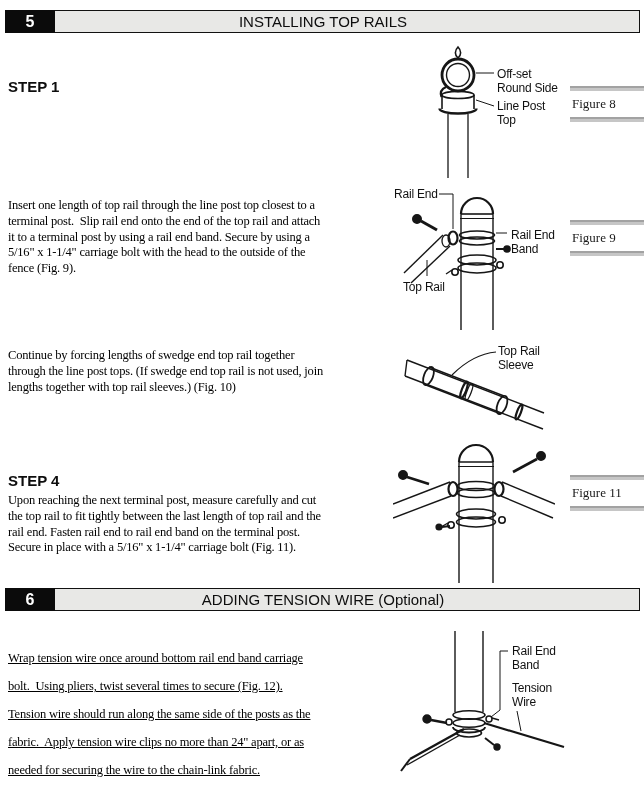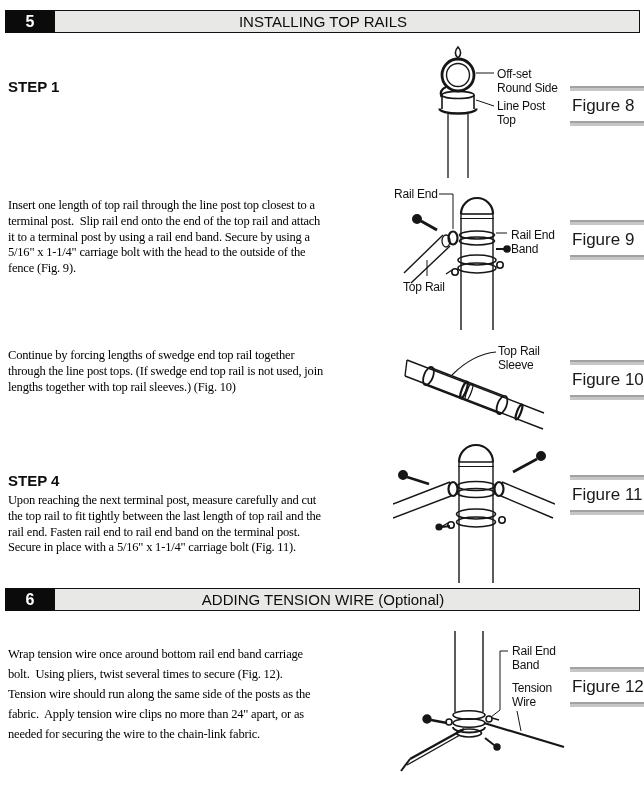--- a/index.html
+++ b/index.html
@@ -12,25 +12,25 @@
           display:flex;align-items:center;justify-content:center;}
   .sectitle{flex:1;height:21px;background:#e8e8e6;border:1px solid #111;border-left:none;
             display:flex;align-items:center;justify-content:center;padding-right:48px;
             font-family:"Liberation Sans",sans-serif;font-weight:normal;font-size:15px;color:#0d0d0d;}
   
   .step{position:absolute;left:8px;width:392px;}
   .step h2{margin:6px 0 4px 0;font-family:"Liberation Sans",sans-serif;font-weight:bold;
            font-size:15px;color:#0d0d0d;}
   .body-text{margin:0;font-size:12.5px;line-height:15.8px;letter-spacing:-0.2px;
              white-space:pre;color:#000;}
-  .para6 .body-text{line-height:20px;}
+  .para6 .body-text{line-height:28px;text-decoration:underline;}
   
   .figcap{position:absolute;left:570px;width:74px;}
   .figcap .rule{height:3px;background:#c6c6c6;border-top:2px solid #a2a2a2;}
-  .figcap .cap{font-family:Liberation Sans, sans-serif;font-size:17px;color:#1a1a1a;
+  .figcap .cap{font-family:Liberation Serif, serif;font-size:13px;color:#1a1a1a;
                margin:5px 0 5px 2px;}
   
   .fig{position:absolute;}
   .fig text{font-family:"Liberation Sans",sans-serif;font-size:12px;fill:#111;
             letter-spacing:-0.2px;}
   .ink{stroke:#161616;fill:none;}
 </style>
 </head>
 <body>
 
@@ -156,25 +156,20 @@
       <ellipse cx="107" cy="70" rx="4.5" ry="9.5" transform="rotate(21 107 70)" stroke-width="1.8"></ellipse>
       <ellipse cx="69" cy="55" rx="2.2" ry="8.8" transform="rotate(21 69 55)" stroke-width="2.2"></ellipse>
       <ellipse cx="74" cy="57" rx="2.2" ry="8.8" transform="rotate(21 74 57)" stroke-width="1.3"></ellipse>
       <ellipse cx="124" cy="77" rx="2" ry="8" transform="rotate(21 124 77)" stroke-width="2.2"></ellipse>
       <path d="M101 17 Q78 19 57 40" stroke-width="1.1"></path>
     </g>
     <text x="103" y="20">Top Rail</text>
     <text x="103" y="34">Sleeve</text>
   </svg>
 
-  <div class="figcap" style="top:360px">
-    <div class="rule"></div>
-    <div class="cap">Figure 10</div>
-    <div class="rule"></div>
-  </div>
 
   <svg class="fig" style="left:393px;top:432px" width="162" height="152" viewBox="0 0 162 152">
     <g class="ink" stroke-width="1.6">
       <path d="M66 30 a17 17 0 0 1 34 0" stroke-width="2.2"></path>
       <path d="M66 30 h34"></path>
         <path d="M65 34.5 h36" stroke-width="1.1"></path>
       <path d="M66 30 V151" stroke-width="1.4"></path>
         <path d="M100 30 V151" stroke-width="1.4"></path>
       <ellipse cx="83" cy="54" rx="18.5" ry="4.5"></ellipse>
       <ellipse cx="83" cy="61" rx="18.5" ry="4.5"></ellipse>
@@ -225,19 +220,14 @@
       <path d="M10 131 L1 143" stroke-width="2"></path>
       <path d="M108 23 H100 V82 L91 89" stroke-width="1"></path>
       <path d="M117 83 L121 103" stroke-width="1"></path>
     </g>
     <text x="112" y="27">Rail End</text>
     <text x="112" y="41">Band</text>
     <text x="112" y="64">Tension</text>
     <text x="112" y="78">Wire</text>
   </svg>
 
-  <div class="figcap" style="top:667px">
-    <div class="rule"></div>
-    <div class="cap">Figure 12</div>
-    <div class="rule"></div>
-  </div>
 
 </div>
 
 </body></html>

